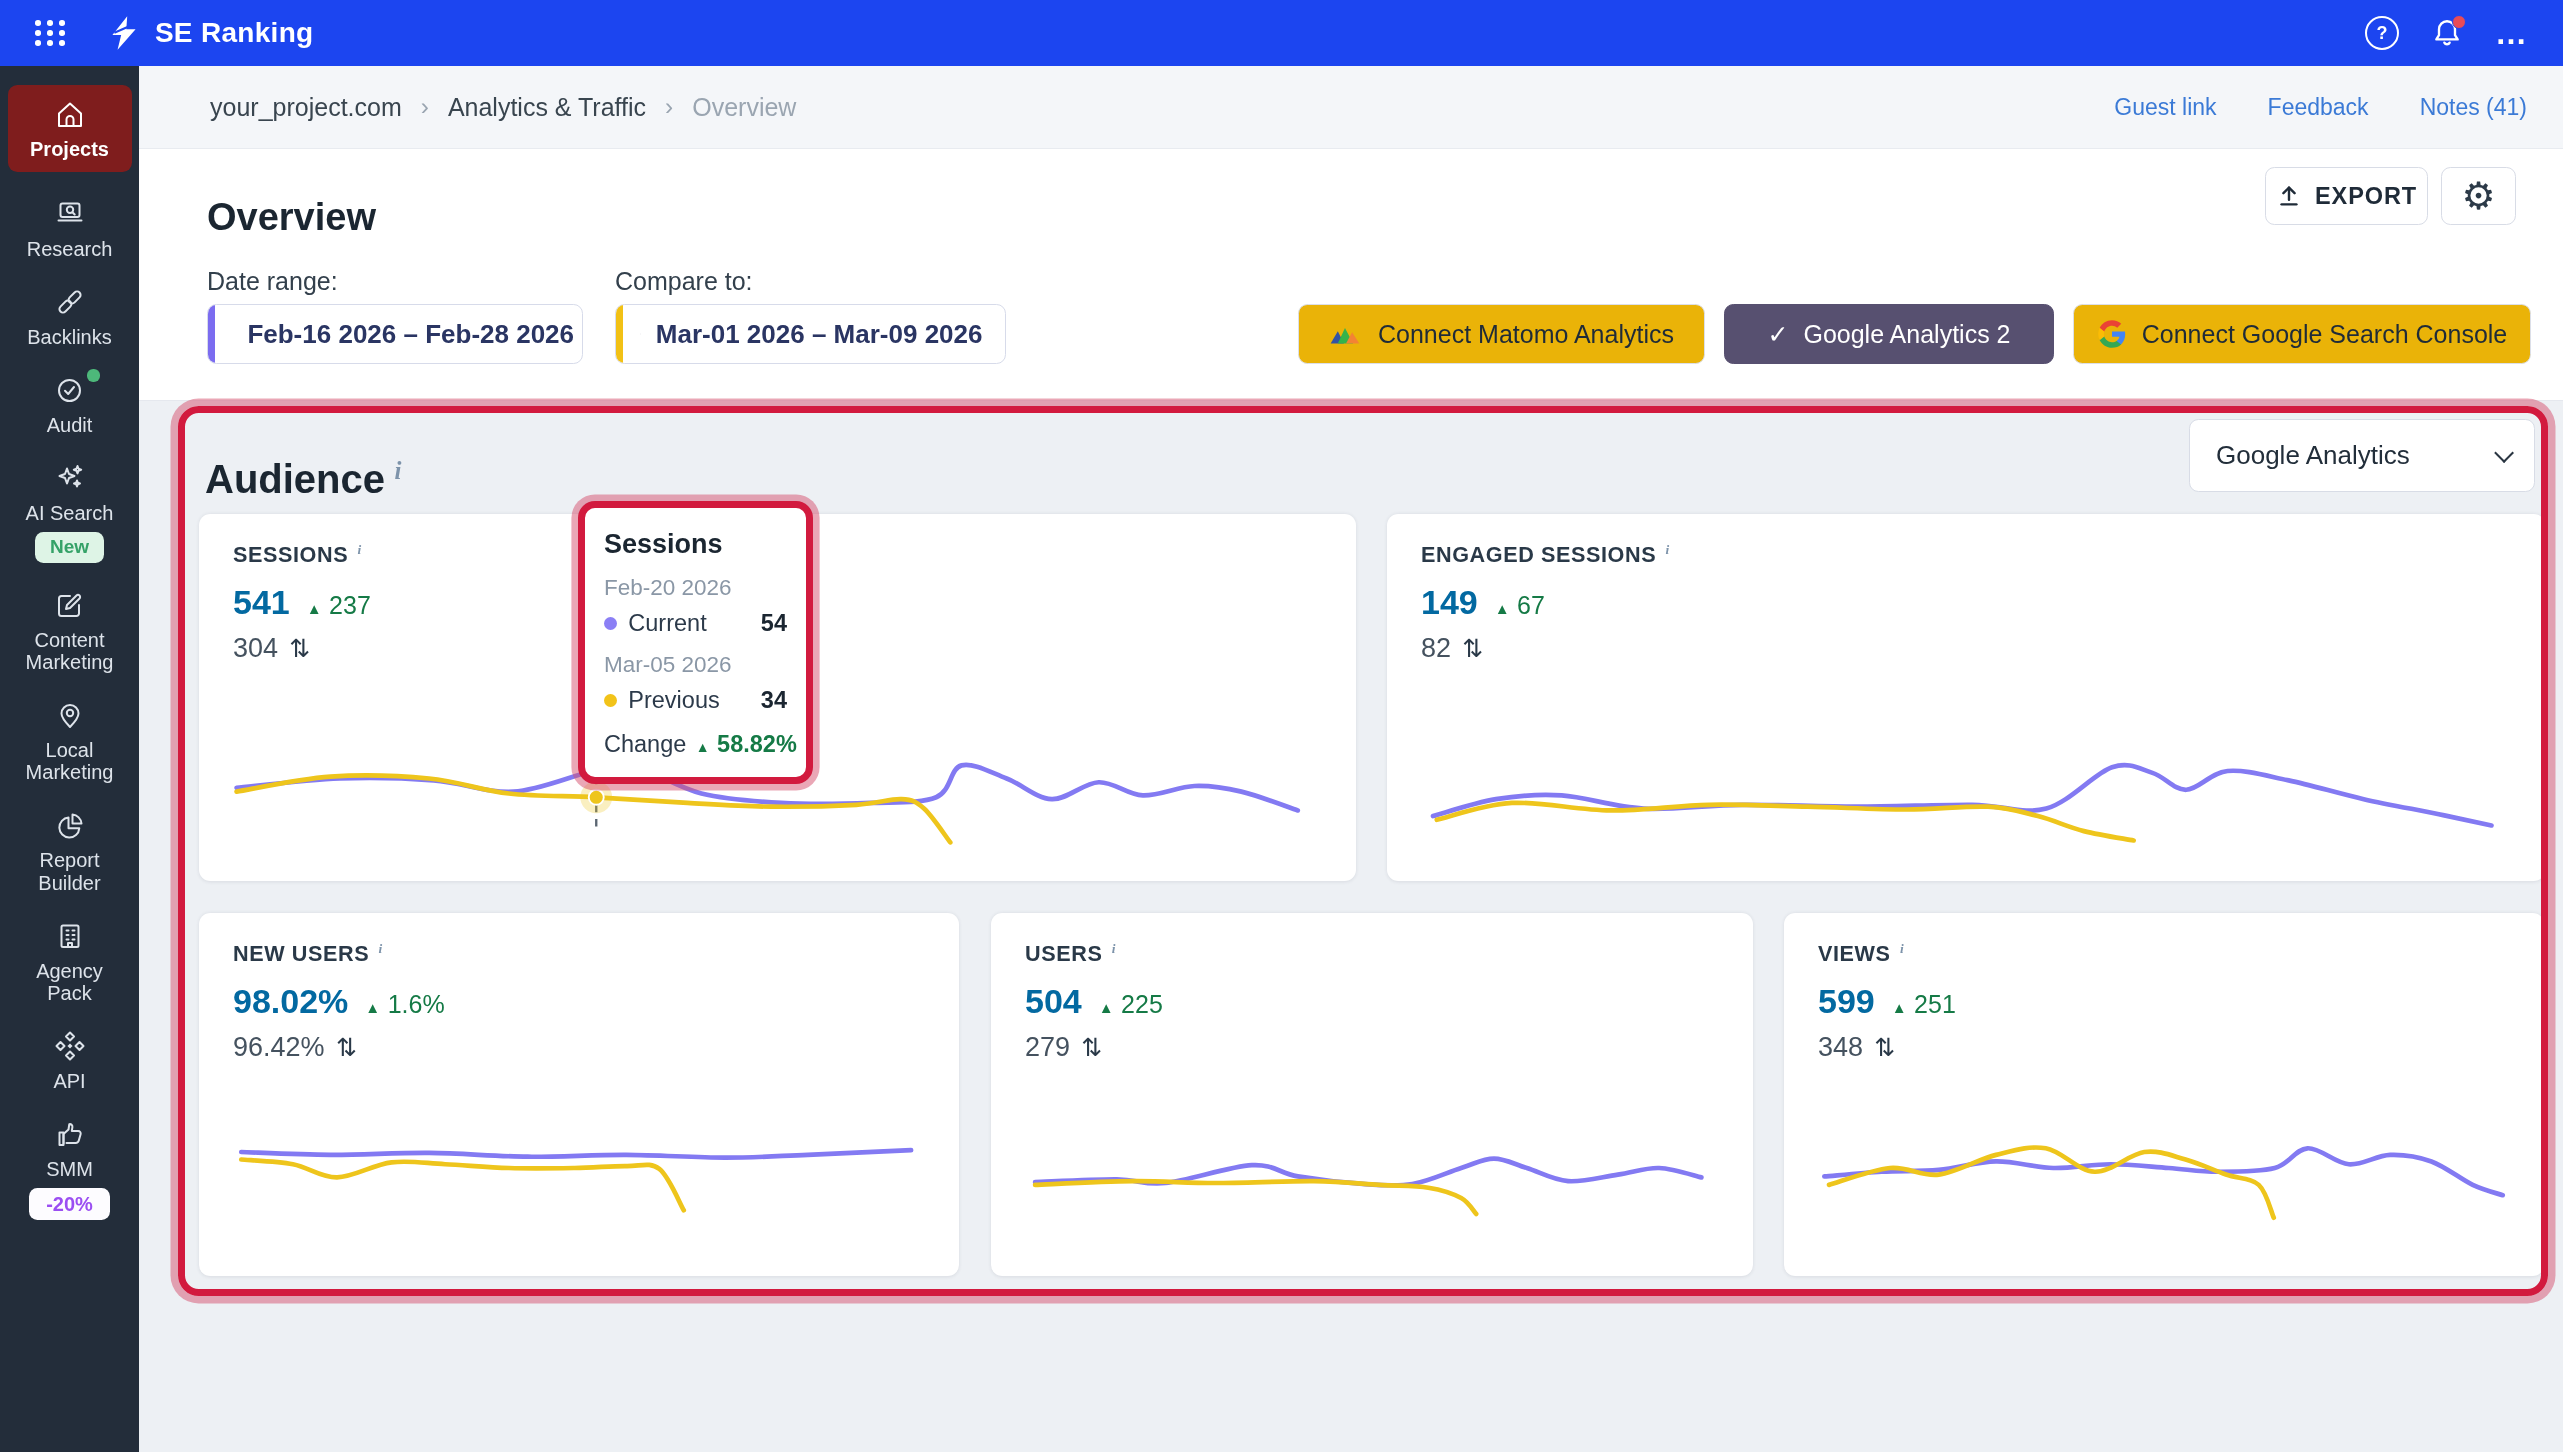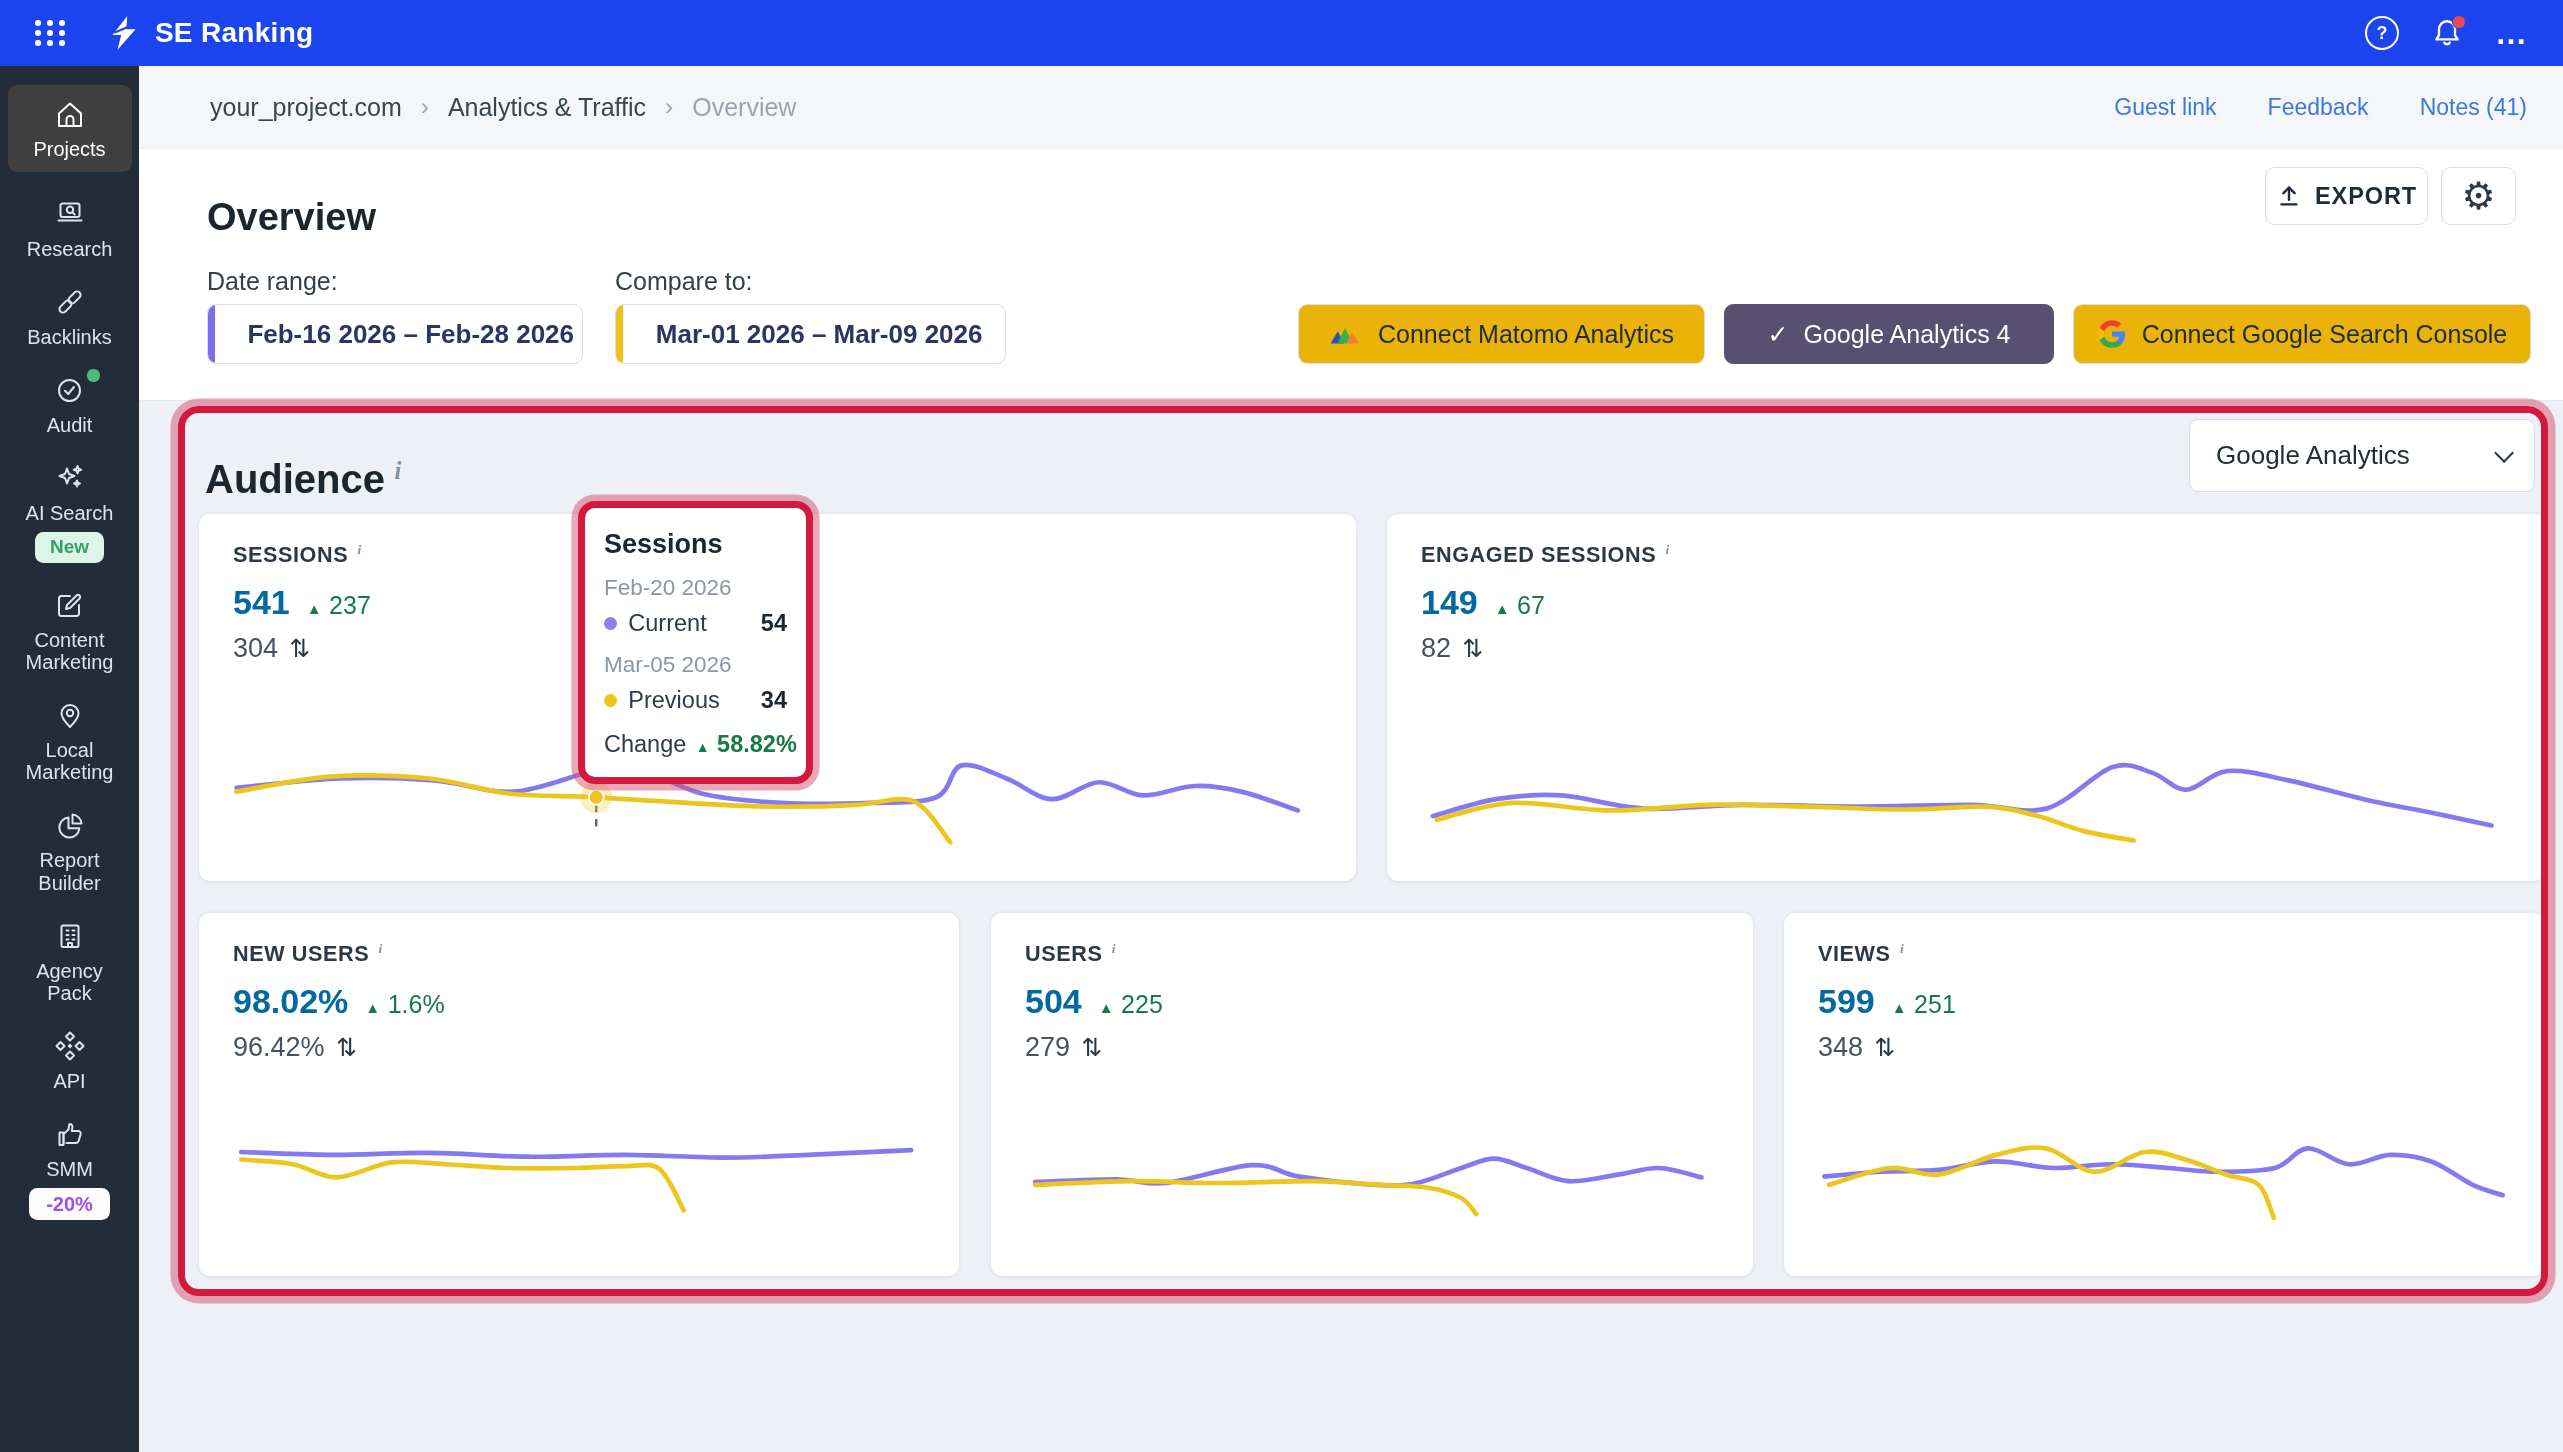--- a/index.html
+++ b/index.html
@@ -18,21 +18,21 @@
   .tb-ic{display:flex;align-items:center;justify-content:center;margin-left:32px;cursor:pointer;position:relative;}
   .helpcirc{width:30px;height:30px;border:2.3px solid #fff;border-radius:50%;font-size:18px;font-weight:700;
     display:flex;align-items:center;justify-content:center;}
   .belldot{position:absolute;top:-1.9px;right:-2.8px;width:12.2px;height:12.2px;border-radius:50%;background:#e84b57;border:1.9px solid #1c45f0;}
   .moredots{font-size:32px;font-weight:700;letter-spacing:1.9px;line-height:19px;}
   
   .sidebar{position:absolute;left:0;top:66px;bottom:0;width:139px;background:#232d3a;z-index:30;
     display:flex;flex-direction:column;align-items:center;padding-top:17px;box-sizing:border-box;}
   .sb-item{display:flex;flex-direction:column;align-items:center;width:124px;cursor:pointer;margin-bottom:25px;position:relative;}
   .sb-item .lbl{margin-top:6.6px;font-size:20px;line-height:1.12;color:#dde3ea;text-align:center;max-width:116px;}
-  .sb-item.active{background:#404040;border-radius:9.4px;padding:13px 0 11.3px;margin-top:1.9px;}
+  .sb-item.active{background:#7f1d1d;border-radius:9.4px;padding:13px 0 11.3px;margin-top:1.9px;font-weight:bold;}
   .sb-item.active .lbl{color:#fff;}
   .nbdot{position:absolute;top:-3.8px;right:32px;width:12.2px;height:12.2px;border-radius:50%;background:#4db87a;}
   .badge-new{margin-top:7.5px;background:#def4e6;color:#35a268;font-size:19px;font-weight:600;padding:4.7px 15px;border-radius:8.4px;}
   .badge-sale{margin-top:7.5px;background:#fdfcff;color:#9b4ef2;font-size:20px;font-weight:700;padding:4.7px 17px;border-radius:8.4px;}
   
   .crumbbar{position:absolute;left:139px;top:66px;right:0;height:83px;background:#f4f6f9;border-bottom:0.9px solid #e8ebf0;
     display:flex;align-items:center;padding:0 36px 0 71px;box-sizing:border-box;z-index:10;}
   .collapse-toggle{position:absolute;left:1.9px;top:16px;width:51px;height:51px;border-radius:50%;background:#2b3644;
     display:flex;align-items:center;justify-content:center;cursor:pointer;z-index:12;}
   .collapse-toggle .chev{width:10.3px;height:10.3px;border-right:2.8px solid #fff;border-top:2.8px solid #fff;transform:rotate(45deg);margin-left:-3.8px;}
@@ -278,21 +278,21 @@
   <svg class="icon" width="34" height="22.5" viewBox="0 0 32 22">
     <polygon points="1,20 8,8 14,20" fill="#3253a5"></polygon>
     <polygon points="8,20 15,5 23,20" fill="#35b34a"></polygon>
     <polygon points="16,20 22,9 29,20" fill="#f38334"></polygon>
   </svg>
   <span>Connect Matomo Analytics</span>
 </button>
 
 <button class="cbtn selected" style="left:1724px;width:330px">
   <span>✓</span>
-  <span>Google Analytics 4</span>
+  <span>Google Analytics 2</span>
 </button>
 
 <button class="cbtn" style="left:2073px;width:458px">
   <svg class="icon" width="30" height="30" viewBox="0 0 48 48">
     <path fill="#4285F4" d="M45.12 24.5c0-1.56-.14-3.06-.4-4.5H24v8.51h11.84c-.51 2.75-2.06 5.08-4.39 6.64v5.52h7.11c4.16-3.83 6.56-9.47 6.56-16.17z"></path>
     <path fill="#34A853" d="M24 46c5.94 0 10.92-1.97 14.56-5.33l-7.11-5.52c-1.97 1.32-4.49 2.1-7.45 2.1-5.73 0-10.58-3.87-12.31-9.07H4.34v5.7C7.96 41.07 15.4 46 24 46z"></path>
     <path fill="#FBBC05" d="M11.69 28.18C11.25 26.86 11 25.45 11 24s.25-2.86.69-4.18v-5.7H4.34C2.85 17.09 2 20.45 2 24c0 3.55.85 6.91 2.34 9.88l7.35-5.7z"></path>
     <path fill="#EA4335" d="M24 10.75c3.23 0 6.13 1.11 8.41 3.29l6.31-6.31C34.91 4.18 29.93 2 24 2 15.4 2 7.96 6.93 4.34 14.12l7.35 5.7c1.73-5.2 6.58-9.07 12.31-9.07z"></path>
   </svg>
   <span>Connect Google Search Console</span>

